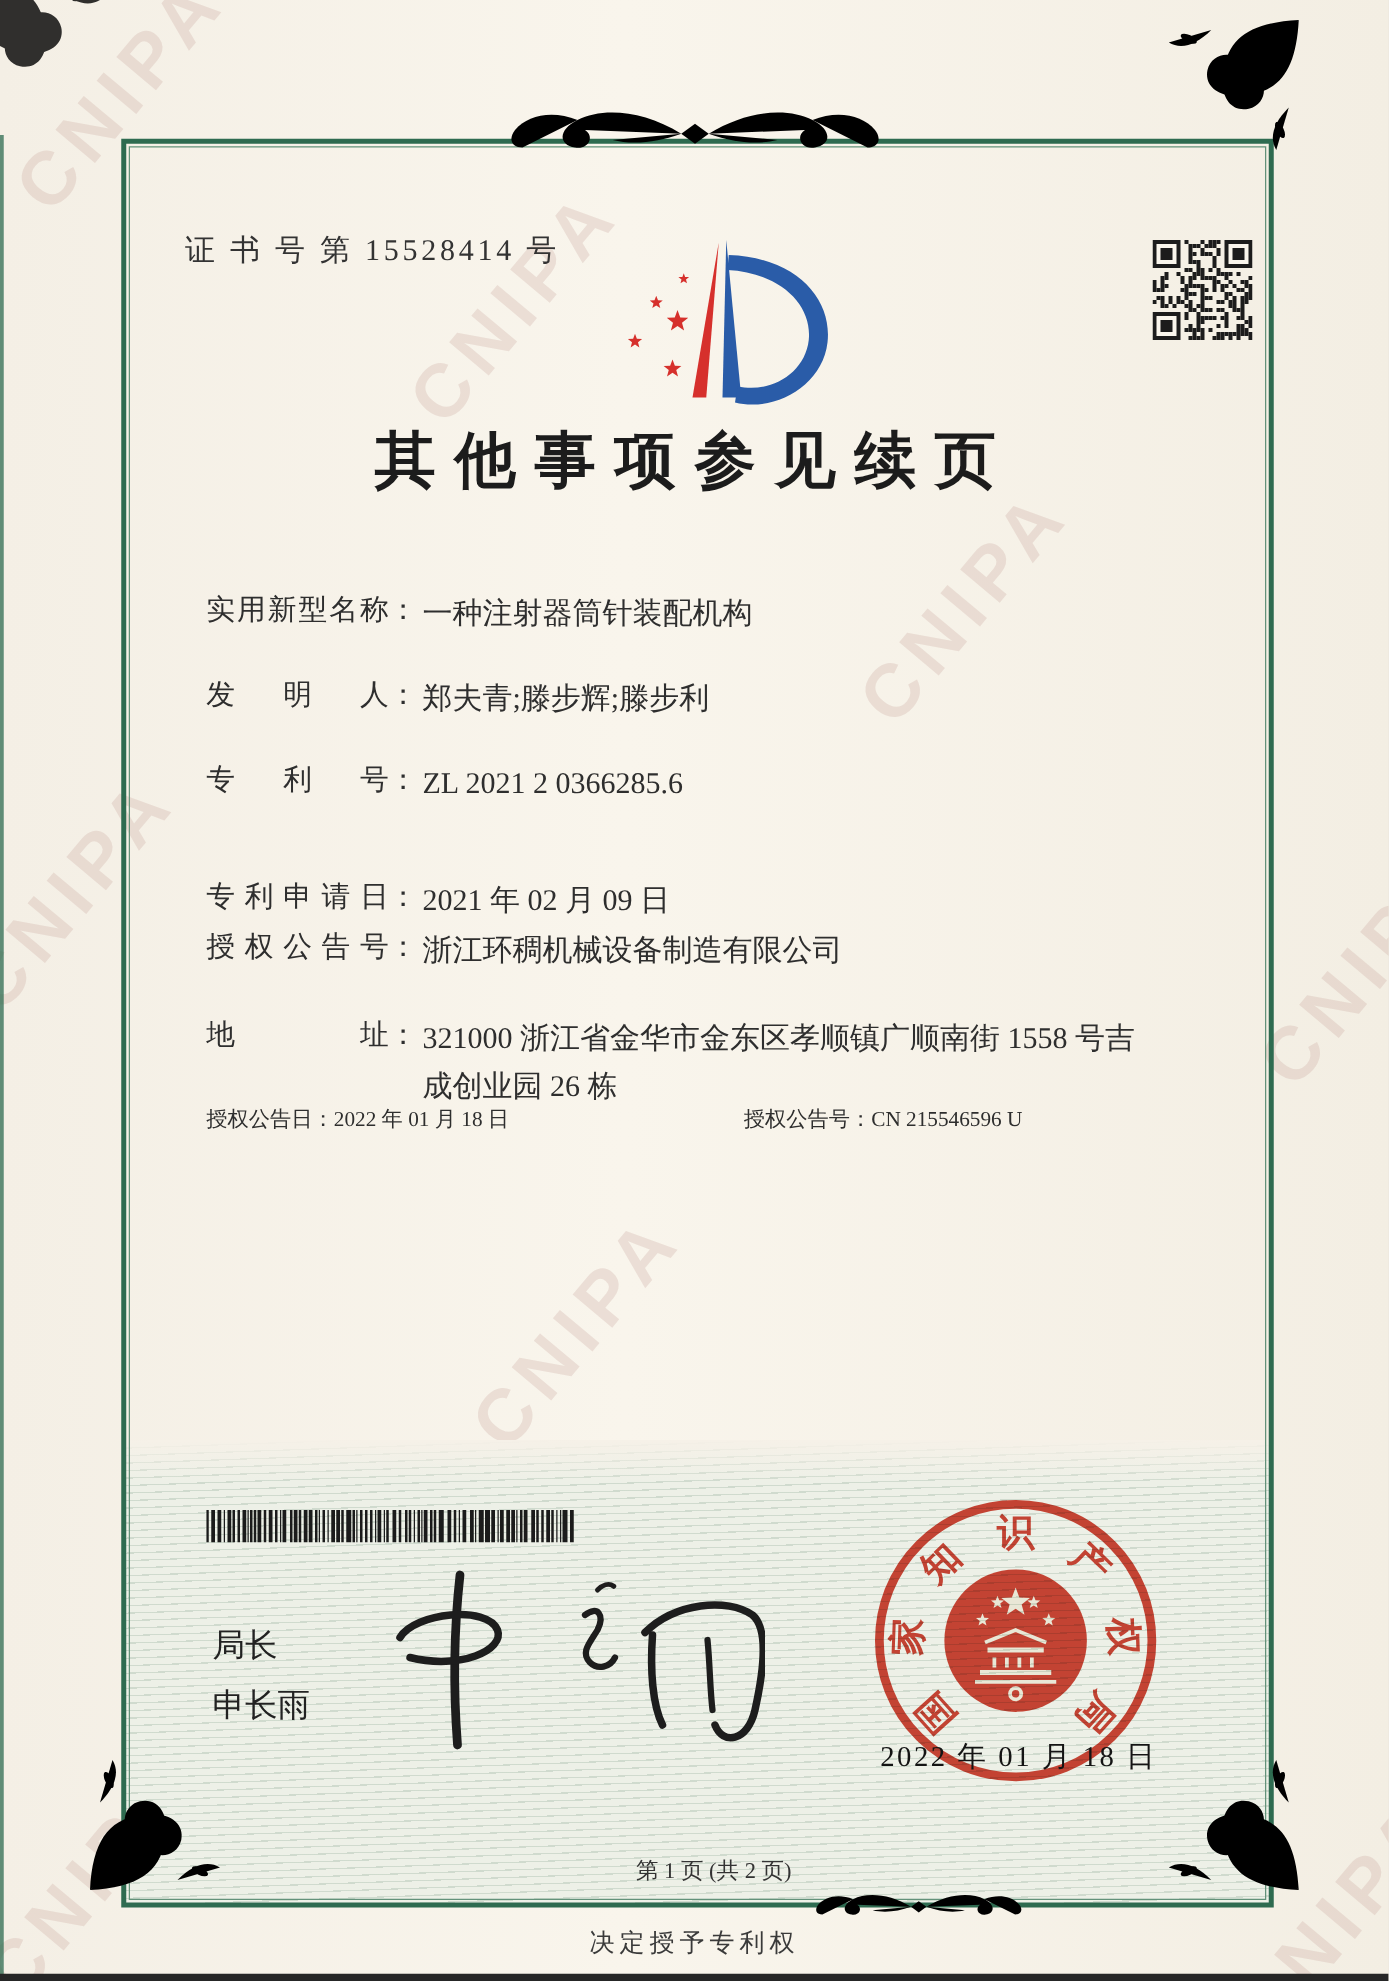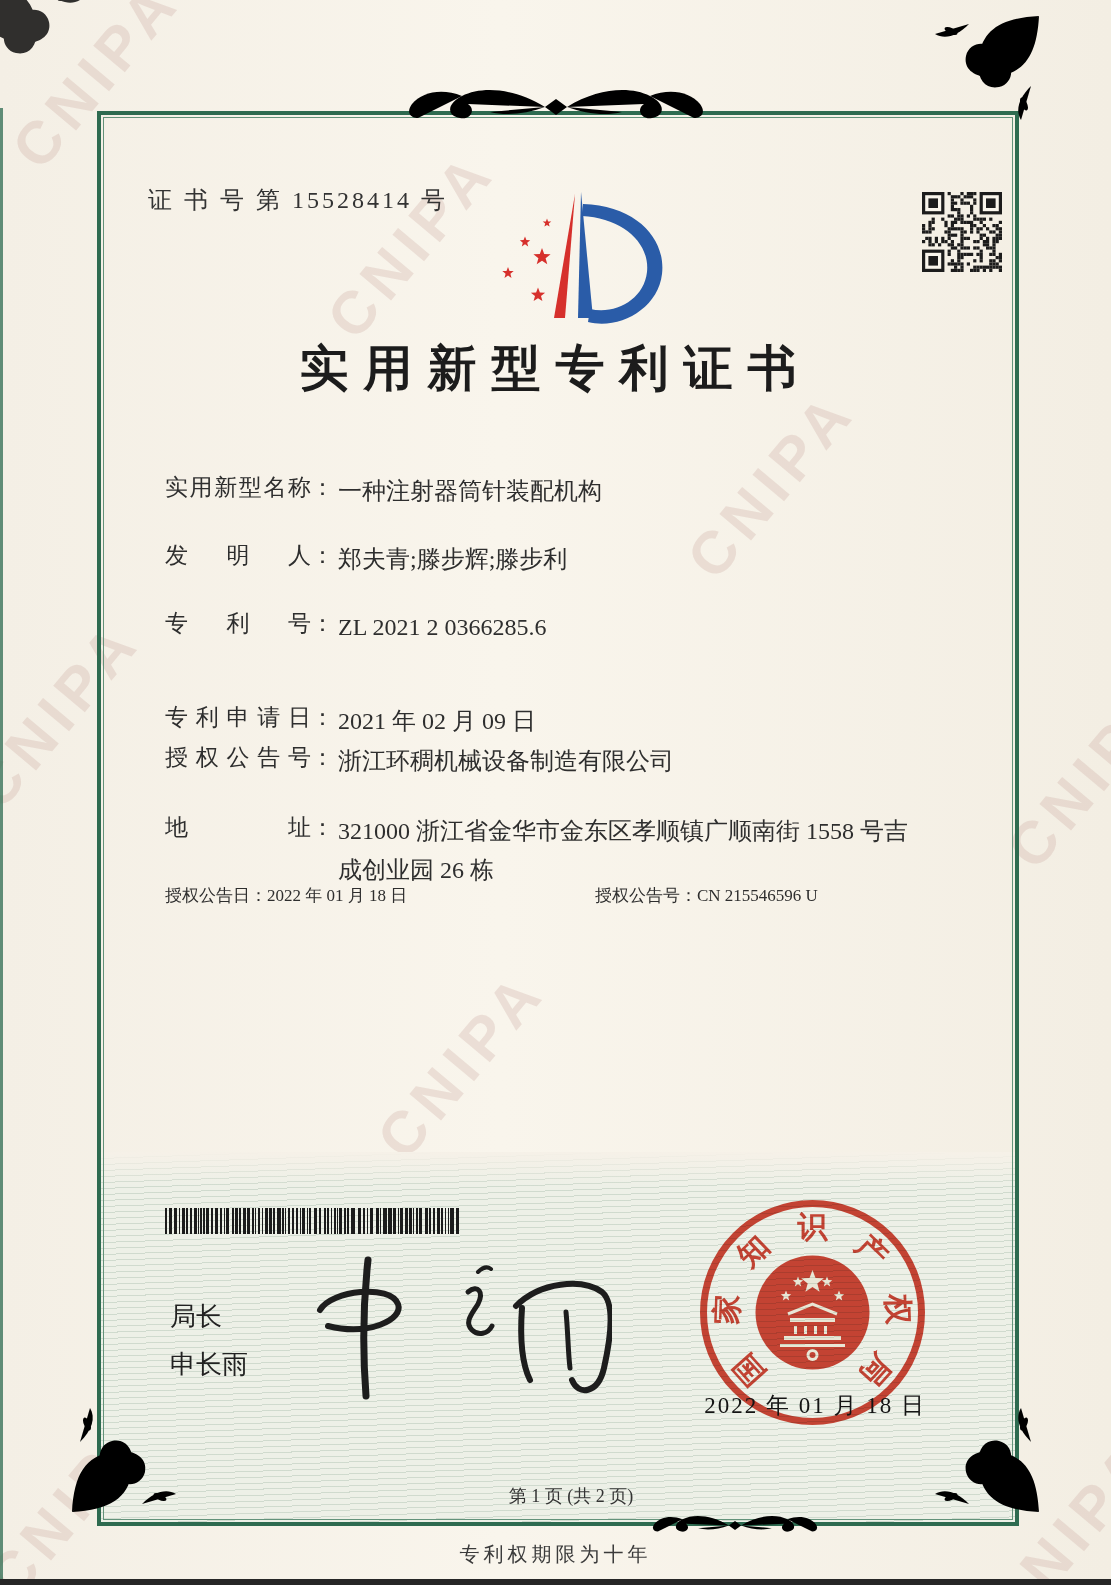--- a/index.html
+++ b/index.html
@@ -363,21 +363,21 @@
           <rect x="45" y="72" width="3" height="3"></rect>
           <rect x="48" y="72" width="3" height="3"></rect>
           <rect x="51" y="72" width="3" height="3"></rect>
           <rect x="57" y="72" width="3" height="3"></rect>
           <rect x="63" y="72" width="3" height="3"></rect>
           <rect x="72" y="72" width="3" height="3"></rect>
         </g>
     </svg>
   </div>
 
-  <div class="cert-title">实用新型专利证书</div>
+  <div class="cert-title">其他事项参见续页</div>
 
   <div class="field-row" style="top:472px">
     <span class="f-label">实用新型名称</span><span class="f-colon">：</span><span class="f-value">一种注射器筒针装配机构</span>
   </div>
   <div class="field-row" style="top:540px">
     <span class="f-label">发明人</span><span class="f-colon">：</span><span class="f-value">郑夫青;滕步辉;滕步利</span>
   </div>
   <div class="field-row" style="top:608px">
     <span class="f-label">专利号</span><span class="f-colon">：</span><span class="f-value">ZL 2021 2 0366285.6</span>
   </div>
@@ -519,15 +519,15 @@
           <text x="182.2" y="60.6" transform="rotate(44.0 182.2 60.6)">产</text>
           <text x="208.4" y="119.5" transform="rotate(88.0 208.4 119.5)">权</text>
           <text x="186.4" y="180.0" transform="rotate(132.0 186.4 180.0)">局</text>
         </g>
     </g>
   </svg>
 
   <div class="seal-date">2022 年 01 月 18 日</div>
 
   <div class="page-num">第 1 页 (共 2 页)</div>
-  <div class="cont-note">专利权期限为十年</div>
+  <div class="cont-note">决定授予专利权</div>
 
 </div>
 
 </body></html>

